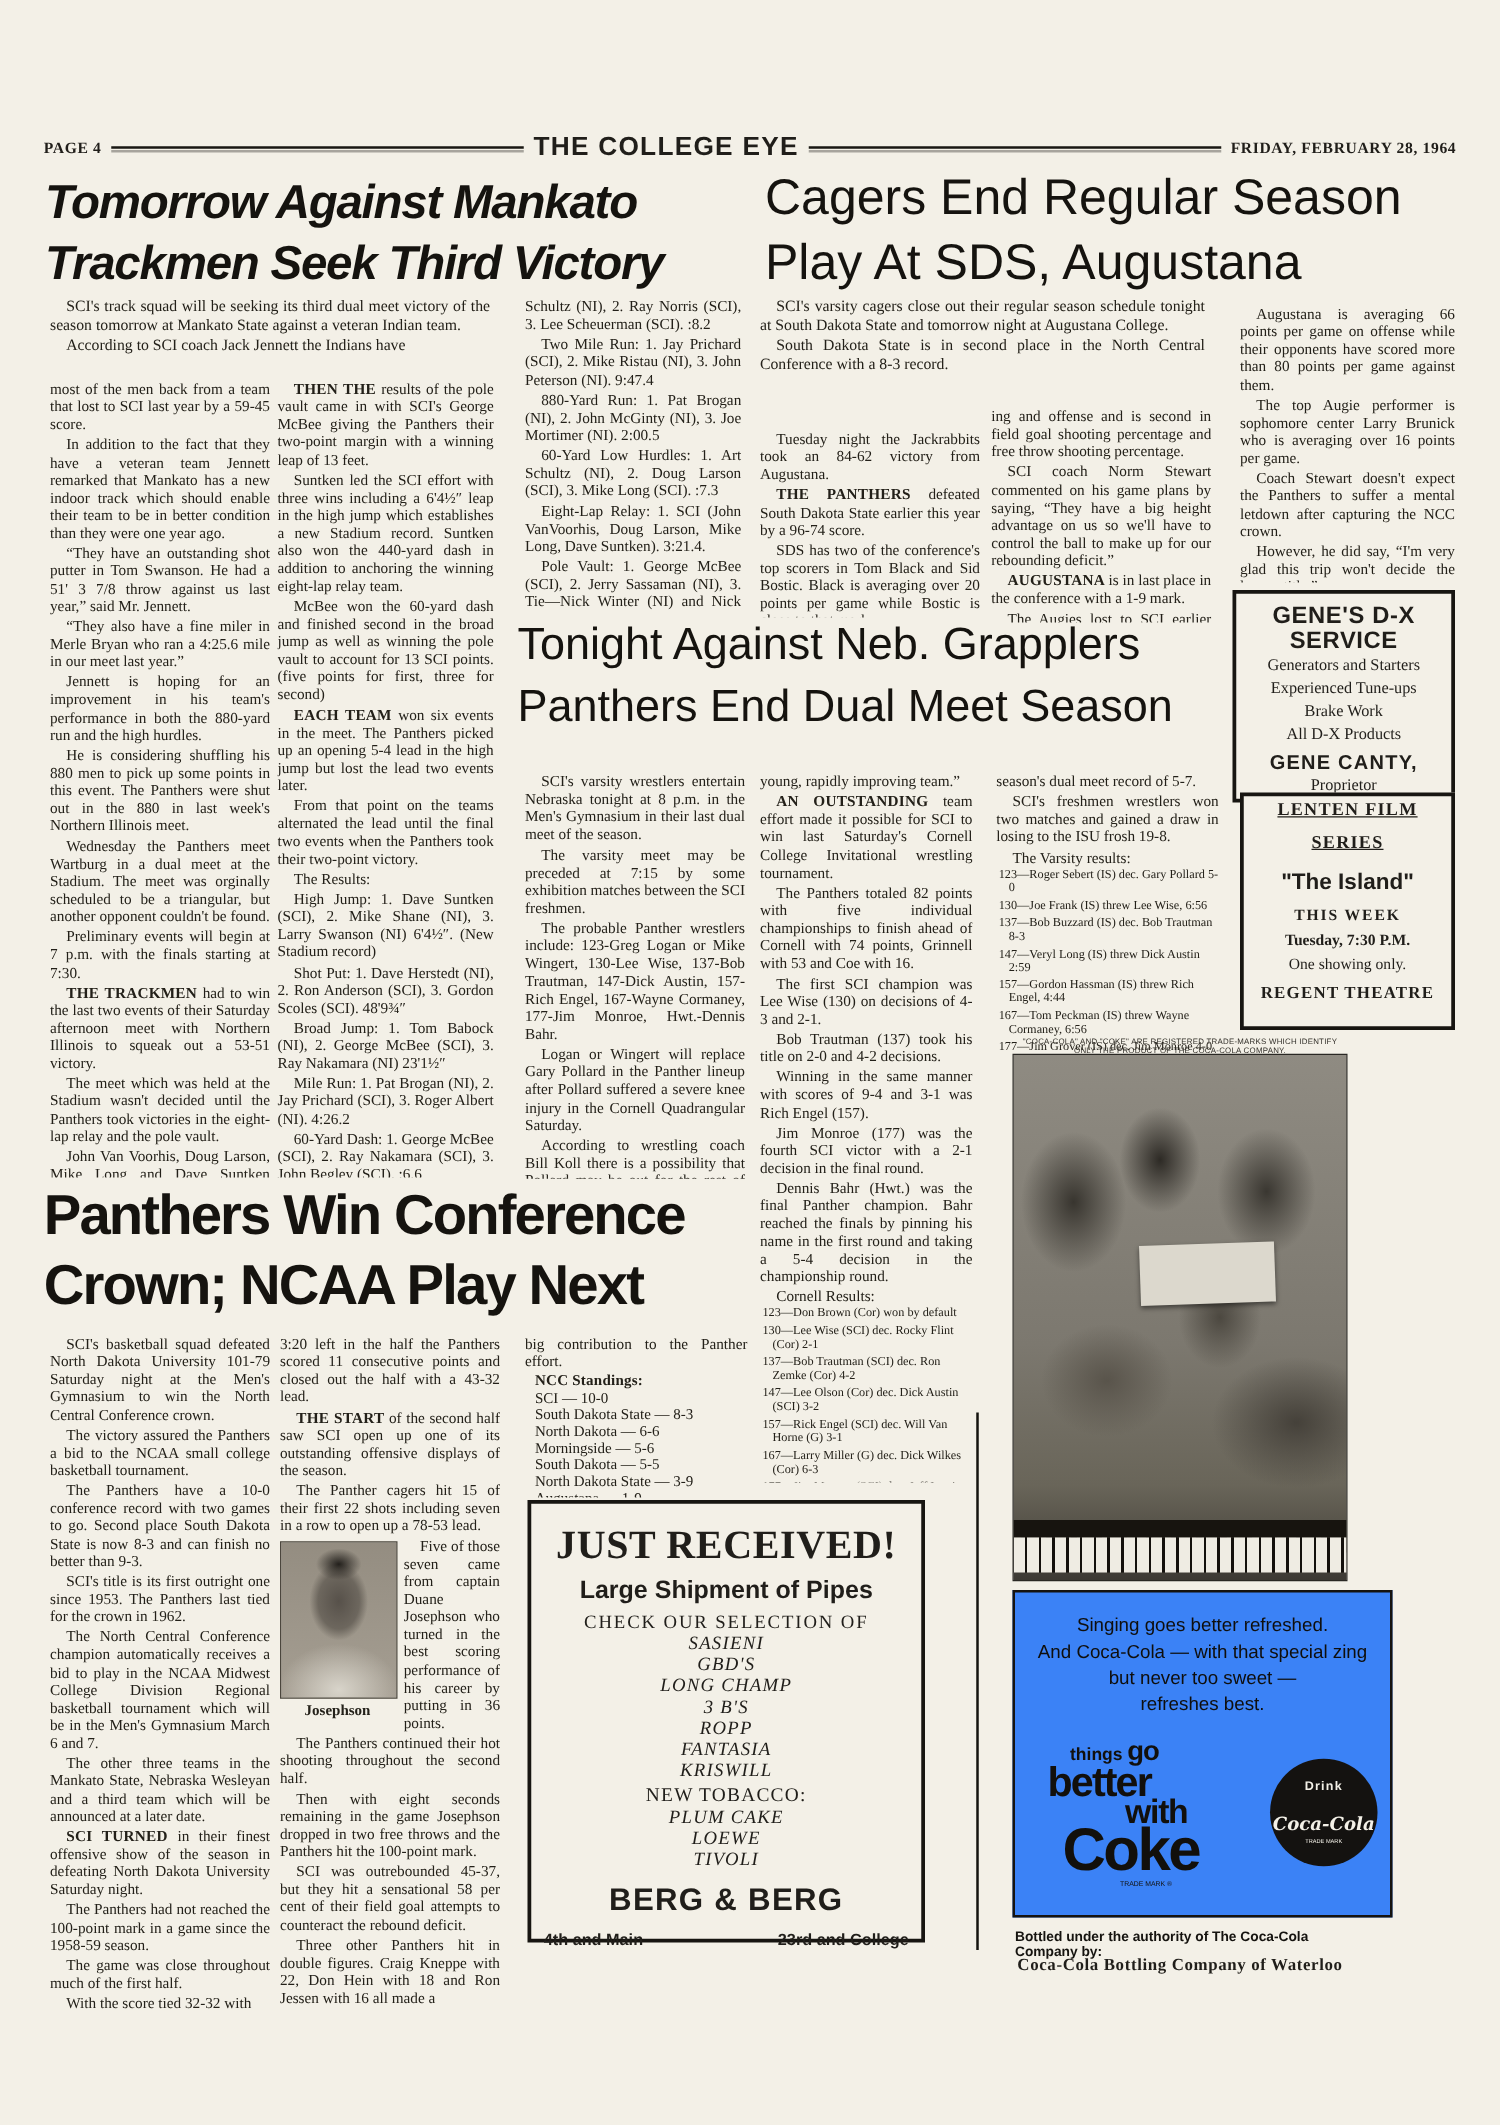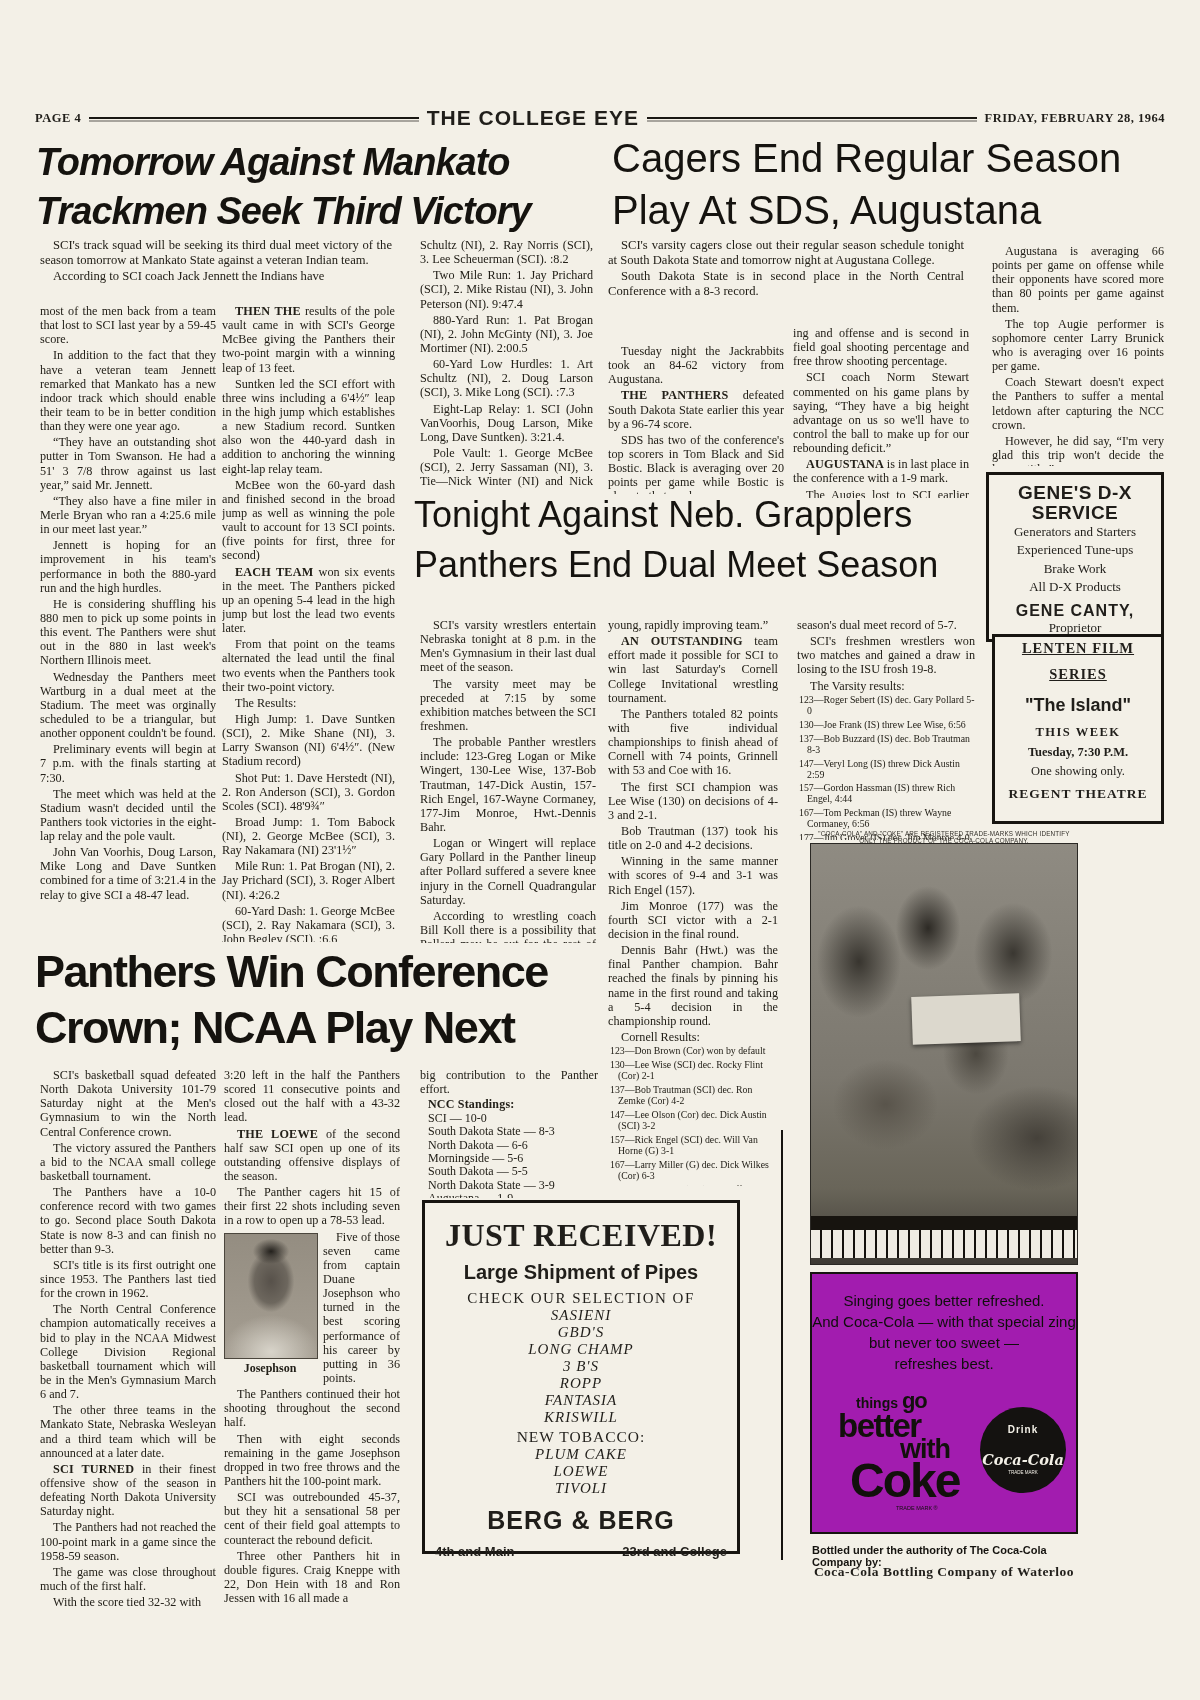--- a/index.html
+++ b/index.html
@@ -73,21 +73,21 @@
       radial-gradient(70px 60px at 28% 62%, #59544b 0%, rgba(0,0,0,0) 75%),
       radial-gradient(90px 70px at 85% 70%, #45413a 0%, rgba(0,0,0,0) 75%),
       linear-gradient(180deg,#8f8b82 0%, #7c786f 55%, #696559 82%, #3d3a34 100%);}
   .sheet{position:absolute;left:38%;top:36%;width:108px;height:48px;background:#dcd8cd;
          transform:rotate(-2deg);box-shadow:0 2px 4px rgba(0,0,0,.5);}
   .pianotop{position:absolute;left:0;right:0;bottom:34px;height:14px;background:#17140f;}
   .keys{position:absolute;left:0;right:0;bottom:6px;height:28px;
         background:repeating-linear-gradient(90deg,#efece3 0 9px,#14110d 9px 11px);}
   .blackkeys{position:absolute;left:0;right:0;bottom:22px;height:12px;
         background:repeating-linear-gradient(90deg,rgba(0,0,0,0) 0 6px,#0e0c09 6px 11px,rgba(0,0,0,0) 11px 20px);}
-  .coke-box{left:810px;top:1272px;width:268px;height:262px;border:2px solid #15130f;background:#a21caf;
+  .coke-box{left:810px;top:1272px;width:304px;height:262px;border:2px solid #15130f;background:#3b82f6;
             box-sizing:border-box;text-align:center;padding-top:16px;}
   .slogan .line{font:400 15px/21px "Liberation Sans", sans-serif;color:#0f0e0b;}
   .logo-row{display:flex;align-items:center;margin-top:14px;}
   .coke-logo{flex:1;text-align:left;padding-left:44px;color:#12100c;}
   .coke-logo .r1{font:700 14px "Liberation Sans", sans-serif;}
   .coke-logo .r1 .go{font-size:22px;letter-spacing:-1px;}
   .coke-logo .r2{font:700 33px/24px "Liberation Sans", sans-serif;letter-spacing:-1.5px;margin-left:-18px;}
   .coke-logo .r3{font:700 27px/22px "Liberation Sans", sans-serif;letter-spacing:-1px;margin-left:44px;}
   .coke-logo .r4{font:700 48px/42px "Liberation Sans", sans-serif;letter-spacing:-2px;margin-left:-6px;}
   .coke-logo .tm{font:5.5px "Liberation Sans", sans-serif;margin-left:40px;margin-top:3px;}
@@ -135,20 +135,21 @@
   </div>
 <div class="abs col" style="left:40px;top:304px;width:176px;height:638px;">
     <p class="para noind">most of the men back from a team that lost to SCI last year by a 59-45 score.</p>
     <p class="para">In addition to the fact that they have a veteran team Jennett remarked that Mankato has a new indoor track which should enable their team to be in better condition than they were one year ago.</p>
     <p class="para">“They have an outstanding shot putter in Tom Swanson. He had a 51' 3 7/8 throw against us last year,” said Mr. Jennett.</p>
     <p class="para">“They also have a fine miler in Merle Bryan who ran a 4:25.6 mile in our meet last year.”</p>
     <p class="para">Jennett is hoping for an improvement in his team's performance in both the 880-yard run and the high hurdles.</p>
     <p class="para">He is considering shuffling his 880 men to pick up some points in this event. The Panthers were shut out in the 880 in last week's Northern Illinois meet.</p>
     <p class="para">Wednesday the Panthers meet Wartburg in a dual meet at the Stadium. The meet was orginally scheduled to be a triangular, but another opponent couldn't be found.</p>
     <p class="para">Preliminary events will begin at 7 p.m. with the finals starting at 7:30.</p>
+    <p class="para"><b>THE TRACKMEN </b>had to win the last two events of their Saturday afternoon meet with Northern Illinois to squeak out a 53-51 victory.</p>
     <p class="para">The meet which was held at the Stadium wasn't decided until the Panthers took victories in the eight-lap relay and the pole vault.</p>
     <p class="para">John Van Voorhis, Doug Larson, Mike Long and Dave Suntken combined for a time of 3:21.4 in the relay to give SCI a 48-47 lead.</p>
   </div>
 <div class="abs col" style="left:222px;top:304px;width:173px;height:638px;">
     <p class="para"><b>THEN THE </b>results of the pole vault came in with SCI's George McBee giving the Panthers their two-point margin with a winning leap of 13 feet.</p>
     <p class="para">Suntken led the SCI effort with three wins including a 6'4½″ leap in the high jump which establishes a new Stadium record. Suntken also won the 440-yard dash in addition to anchoring the winning eight-lap relay team.</p>
     <p class="para">McBee won the 60-yard dash and finished second in the broad jump as well as winning the pole vault to account for 13 SCI points. (five points for first, three for second)</p>
     <p class="para"><b>EACH TEAM </b>won six events in the meet. The Panthers picked up an opening 5-4 lead in the high jump but lost the lead two events later.</p>
     <p class="para">From that point on the teams alternated the lead until the final two events when the Panthers took their two-point victory.</p>
     <p class="para">The Results:</p>
@@ -234,21 +235,21 @@
     <p class="para">SCI's title is its first outright one since 1953. The Panthers last tied for the crown in 1962.</p>
     <p class="para">The North Central Conference champion automatically receives a bid to play in the NCAA Midwest College Division Regional basketball tournament which will be in the Men's Gymnasium March 6 and 7.</p>
     <p class="para">The other three teams in the Mankato State, Nebraska Wesleyan and a third team which will be announced at a later date.</p>
     <p class="para"><b>SCI TURNED </b>in their finest offensive show of the season in defeating North Dakota University Saturday night.</p>
     <p class="para">The Panthers had not reached the 100-point mark in a game since the 1958-59 season.</p>
     <p class="para">The game was close throughout much of the first half.</p>
     <p class="para">With the score tied 32-32 with</p>
   </div>
 <div class="abs col" style="left:224px;top:1068px;width:176px;height:578px;">
     <p class="para noind">3:20 left in the half the Panthers scored 11 consecutive points and closed out the half with a 43-32 lead.</p>
-    <p class="para"><b>THE LOEWE </b>of the second half saw SCI open up one of its outstanding offensive displays of the season.</p>
+    <p class="para"><b>THE START </b>of the second half saw SCI open up one of its outstanding offensive displays of the season.</p>
     <p class="para">The Panther cagers hit 15 of their first 22 shots including seven in a row to open up a 78-53 lead.</p>
     <div class="jo-box">
       <div class="jo-img"></div>
       <div class="jo-cap">Josephson</div>
     </div>
     <p class="para">Five of those seven came from captain Duane Josephson who turned in the best scoring performance of his career by putting in 36 points.</p>
     <p class="para">The Panthers continued their hot shooting throughout the second half.</p>
     <p class="para">Then with eight seconds remaining in the game Josephson dropped in two free throws and the Panthers hit the 100-point mark.</p>
     <p class="para">SCI was outrebounded 45-37, but they hit a sensational 58 per cent of their field goal attempts to counteract the rebound deficit.</p>
     <p class="para">Three other Panthers hit in double figures. Craig Kneppe with 22, Don Hein with 18 and Ron Jessen with 16 all made a</p>

